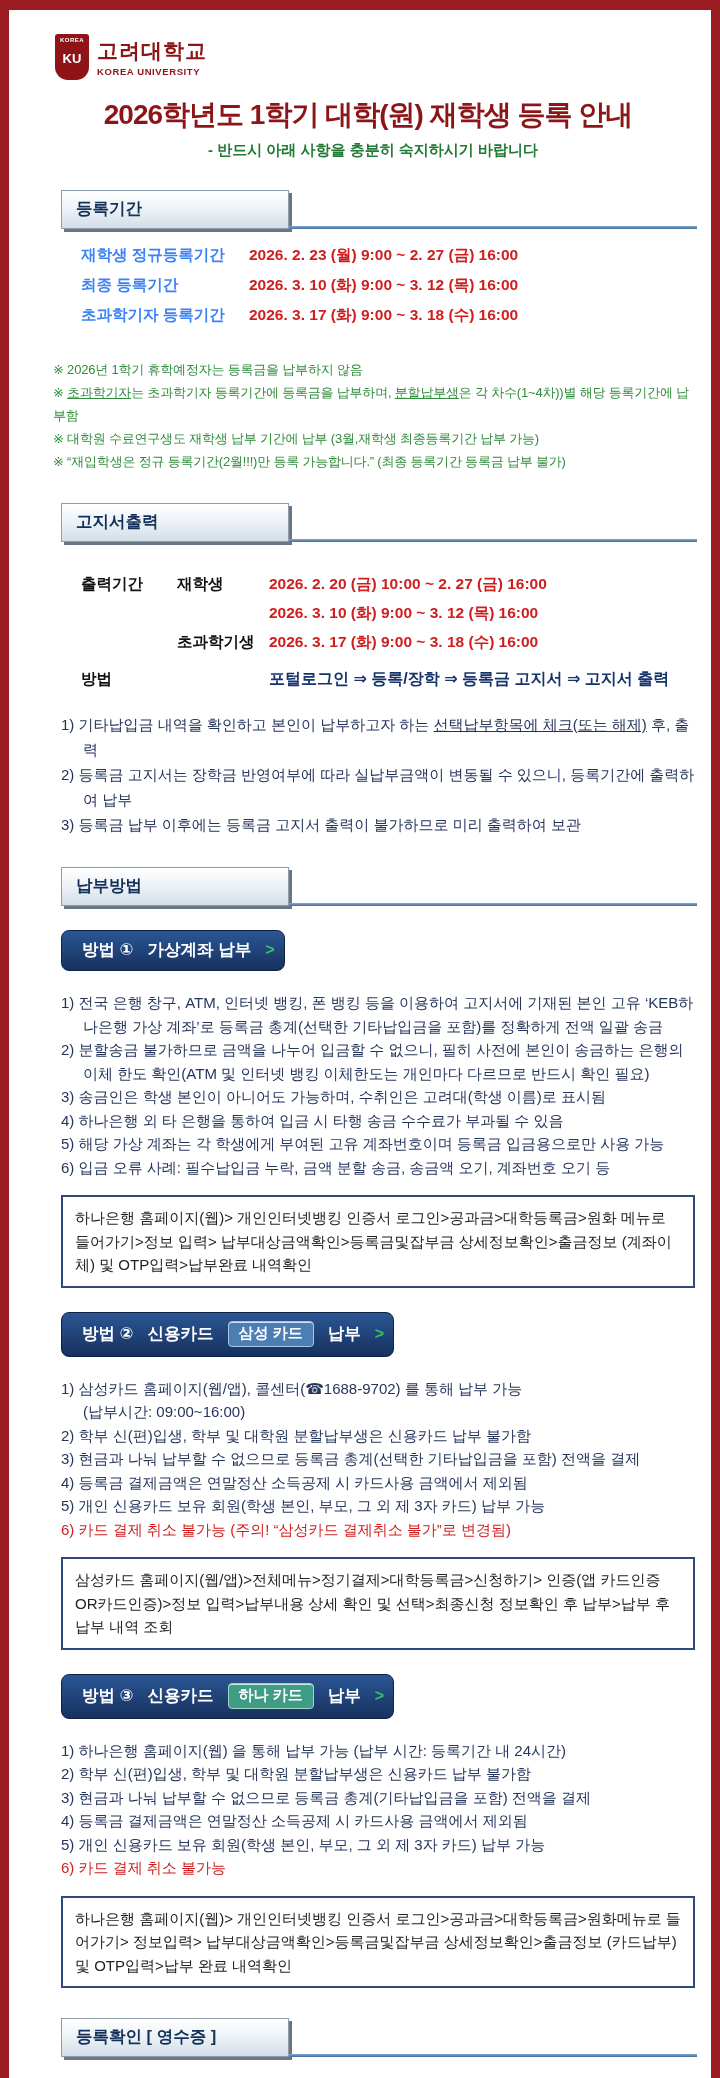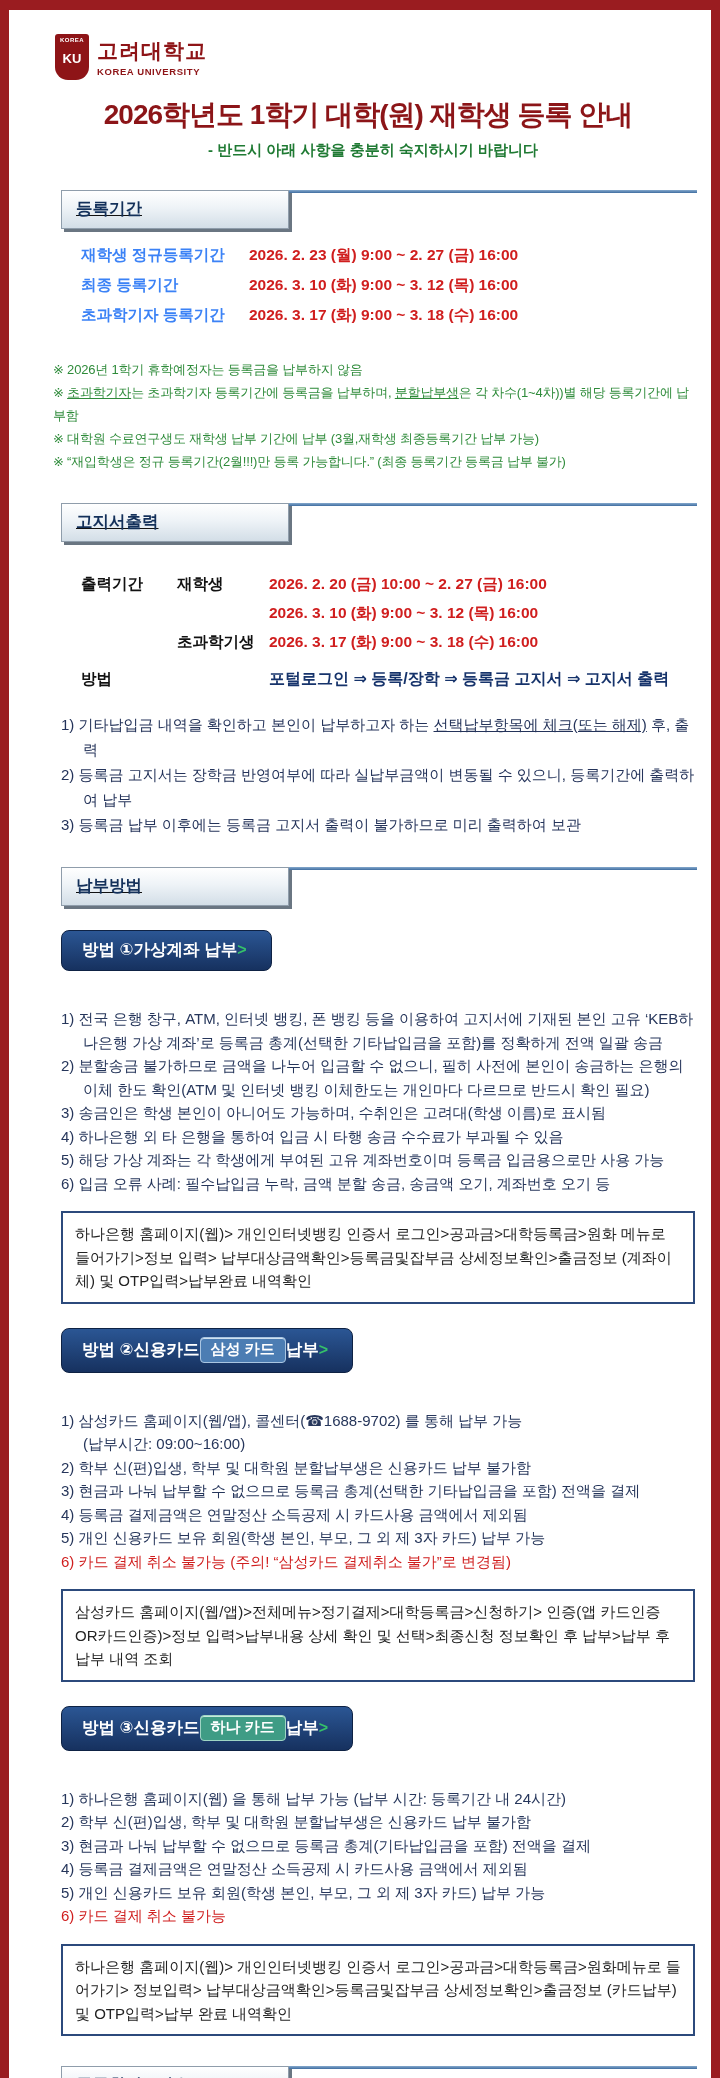--- a/index.html
+++ b/index.html
@@ -11,21 +11,21 @@
   .logo{display:flex;align-items:center;gap:8px;}
   .emblem{width:34px;height:46px;background:#8e1417;border-radius:3px 3px 13px 13px;display:flex;flex-direction:column;align-items:center;justify-content:flex-start;padding-top:3px;box-sizing:border-box;}
   .emblem .em-top{color:#fff;font-size:6px;font-weight:bold;letter-spacing:.5px;}
   .emblem .em-mid{color:#fff;font-size:13px;font-weight:bold;margin-top:8px;}
   .logo-ko{color:#8e1417;font-weight:bold;font-size:21px;letter-spacing:1px;}
   .logo-en{color:#8e1417;font-weight:bold;font-size:9.5px;letter-spacing:.6px;margin-top:1px;}
   .title{margin:16px 10px 0 0;text-align:center;font-size:28px;font-weight:bold;color:#8c1518;letter-spacing:-1px;}
   .subtitle{margin-top:7px;text-align:center;font-size:15px;font-weight:bold;color:#1f7a33;}
 
   
-  .sec-head{display:flex;align-items:flex-start;margin:30px 14px 0 52px;text-decoration:underline;}
+  .sec-head{display:flex;align-items:flex-end;margin:30px 14px 0 52px;}
   .sec-head.first{margin-top:30px;}
   .tab{box-sizing:border-box;min-width:228px;padding:7px 14px 8px;background:linear-gradient(180deg,#ffffff 0%,#eef3f7 45%,#d3dee7 100%);border:1px solid #8f9dab;box-shadow:3px 3px 0 #6a7682;font-weight:bold;font-size:16.5px;color:#13305a;}
   .rule{flex:1;height:3px;background:linear-gradient(180deg,#85a9cd,#3f6da0);}
 
   
   .p-rows{margin:16px 0 0 72px;}
   .p-row{display:flex;margin-bottom:9px;}
   .p-label{width:168px;font-weight:bold;font-size:15.5px;color:#3b82f6;}
   .p-value{font-weight:bold;font-size:15.5px;color:#d01e1e;}
 
@@ -39,21 +39,21 @@
   .inv-row{display:flex;margin-bottom:8px;}
   .inv-c1{width:96px;font-weight:bold;font-size:15.5px;color:#111;}
   .inv-c2{width:92px;font-weight:bold;font-size:15.5px;color:#111;}
   .inv-date{font-weight:bold;font-size:15.5px;color:#d01e1e;}
   .method-row{margin-top:16px;}
   .flow{font-weight:bold;font-size:16px;color:#16336b;}
   .inv-notes{margin:22px 16px 0 52px;}
   .inv-note{font-size:15px;line-height:25px;color:#24335a;padding-left:22px;text-indent:-22px;}
 
   
-  .method-btn{display:inline-flex;align-items:center;gap:0;margin:24px 0 16px 52px;background:linear-gradient(180deg,#2b5694,#16315f);border:1px solid #0e2244;border-radius:8px;padding:8px 24px 9px 20px;color:#fff;font-weight:bold;font-size:16.5px;cursor:pointer;}
+  .method-btn{display:inline-flex;align-items:center;gap:14px;margin:24px 0 0 52px;background:linear-gradient(180deg,#2b5694,#16315f);border:1px solid #0e2244;border-radius:8px;padding:8px 9px 9px 20px;color:#fff;font-weight:bold;font-size:16.5px;cursor:pointer;}
   .method-btn .arrow{color:#35c06a;font-size:16px;font-weight:bold;}
   .chip{border-radius:4px;padding:2px 10px 3px;font-size:15px;font-weight:bold;color:#fff;}
   .chip-samsung{background:#4c7db3;border:1px solid #a9c5e1;box-shadow:inset 0 1px 0 #cfe0f0;}
   .chip-hana{background:#3f9c85;border:1px solid #9fd4c4;box-shadow:inset 0 1px 0 #c8e8dd;}
   .m-list{margin:20px 14px 0 52px;}
   .m-item{font-size:15px;line-height:23.5px;color:#26365b;padding-left:22px;text-indent:-22px;}
   .m-item.cont{padding-left:22px;text-indent:0;}
   .m-item.red-item{color:#d01e1e;}
   .info-box{box-sizing:border-box;margin:16px 16px 0 52px;border:2px solid #2c4a7c;padding:9px 12px;font-size:15px;line-height:23.5px;color:#222;}
 

